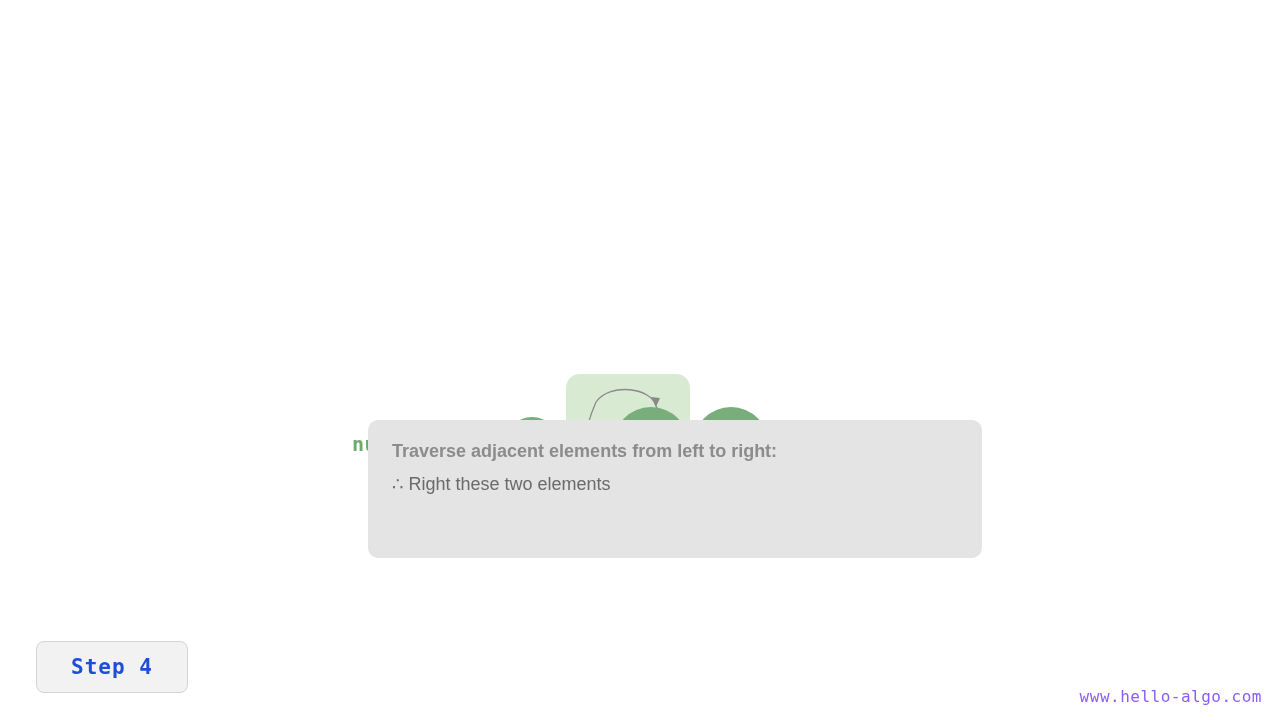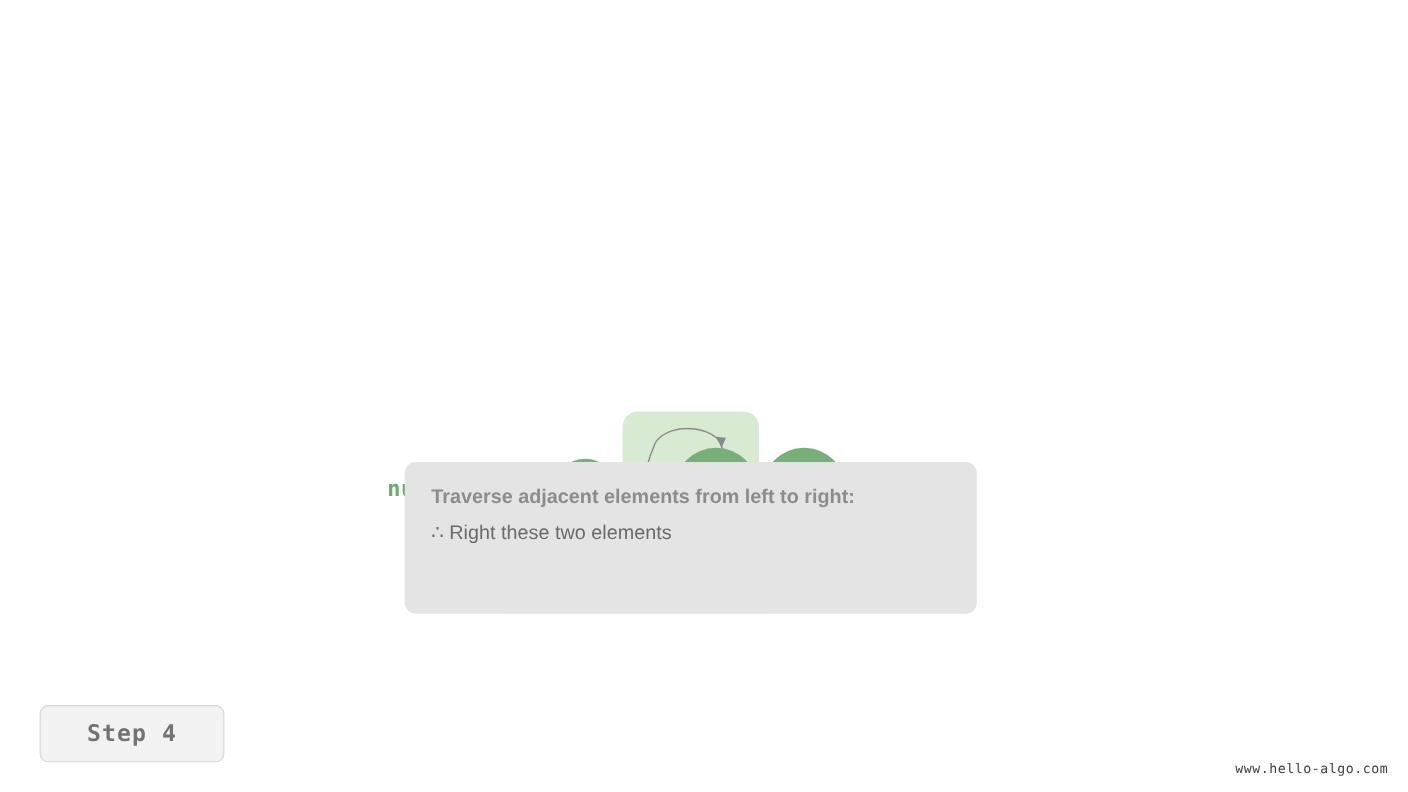--- a/index.html
+++ b/index.html
@@ -62,21 +62,21 @@
     top: 188px;
     width: 130px;
     height: 140px;
   }
 
   
   #caption-panel {
     position: absolute;
     left: 368px;
     top: 420px;
-    width: 520px;
+    width: 614px;
     height: 138px;
     background: #e4e4e4;
     border-radius: 10px;
     box-sizing: border-box;
     padding: 20px 24px 0 24px;
   }
   #caption-title {
     font-size: 18px;
     font-weight: bold;
     color: #8c8c8c;
@@ -88,44 +88,44 @@
     color: #6a6a6a;
     margin: 0 0 10px 0;
     line-height: 24px;
   }
 
   
   #step-badge {
     position: absolute;
     left: 36px;
     top: 641px;
-    width: 168px;
+    width: 152px;
     height: 52px;
     background: #f2f2f2;
     border: 1px solid #d5d5d5;
     border-radius: 8px;
     display: flex;
     align-items: center;
     justify-content: center;
     font-family: "DejaVu Sans Mono", monospace;
     font-size: 21px;
     font-weight: bold;
-    color: #737373;
+    color: #1d4ed8;
     letter-spacing: 1px;
     box-sizing: border-box;
   }
 
   
   #watermark {
     position: absolute;
     right: 18px;
     bottom: 14px;
     font-family: "DejaVu Sans Mono", monospace;
-    font-size: 12px;
-    color: #404040;
+    font-size: 16px;
+    color: #8b5cf6;
     letter-spacing: 0.5px;
   }
 </style>
 </head>
 <body>
 
 <div id="array-area">
 
   <div class="highlight-box"></div>
 

